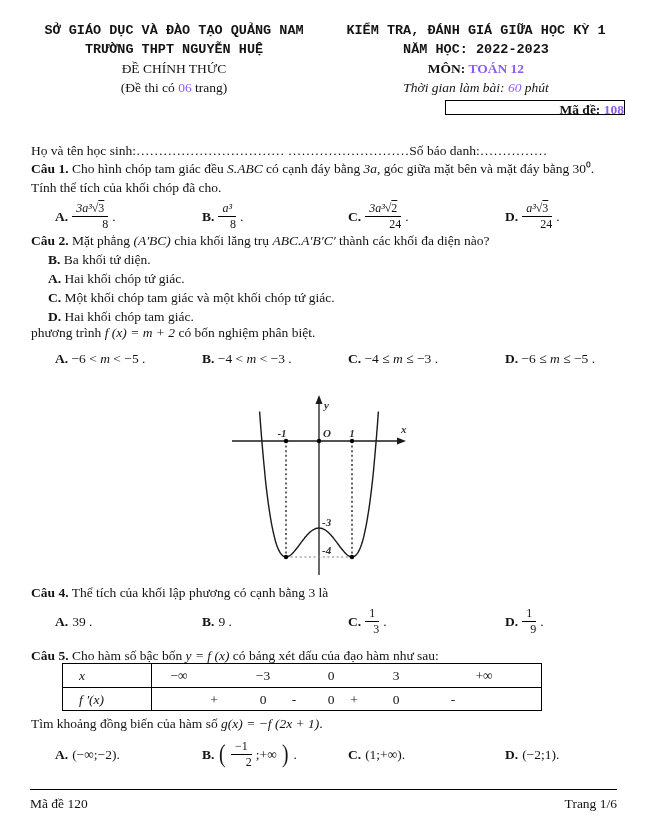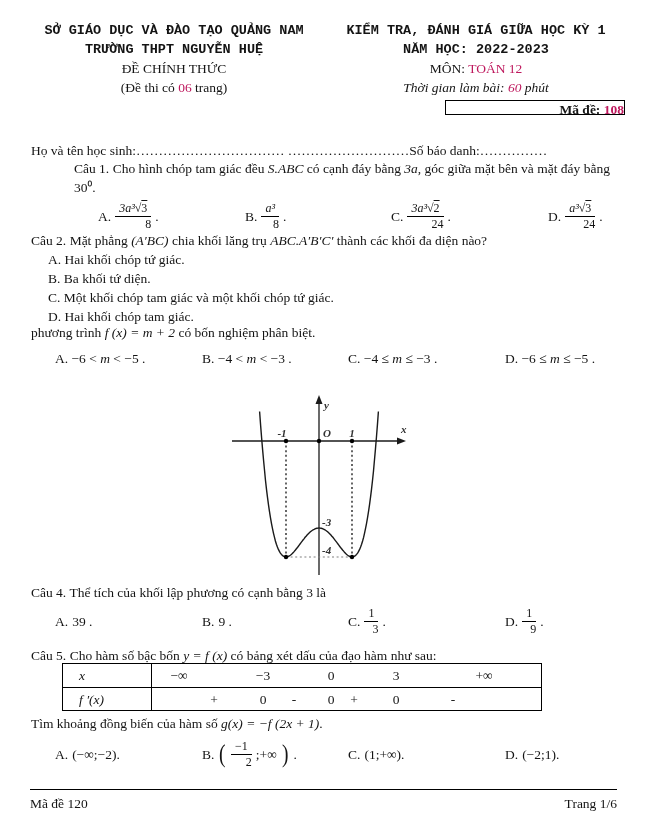--- a/index.html
+++ b/index.html
@@ -3,22 +3,22 @@
 <meta charset="utf-8">
 <style>
   * { margin:0; padding:0; box-sizing:border-box; }
   html,body { background:#888; }
   .page {
     position:relative; width:647px; height:838px; margin:0 auto;
     background:#ffffff; color:#141414;
     font-family:"Liberation Serif", serif; font-size:13.5px; line-height:19px;
     overflow:hidden;
   }
-  b { font-weight:normal; }
-  .red { color:#be185d; }
+  b { font-weight:bold; }
+  .red { color:#8b5cf6; }
   .math { font-style:italic; font-family:"Liberation Serif", serif; }
   .abs { position:absolute; left:0; right:0; }
   .pad { padding-left:31px; padding-right:30px; }
 
   
   .hdr-left  { position:absolute; left:28px;  top:21px; width:292px; text-align:center; }
   .hdr-right { position:absolute; left:330px; top:21px; width:292px; text-align:center; }
   .hdr-left .l1, .hdr-left .l2, .hdr-right .l1, .hdr-right .l2 { font-weight:bold;font-family:Liberation Mono, monospace; }
   .hdr-right .l4 { font-style:italic; }
   .code-box {
@@ -87,22 +87,23 @@
   </div>
 
   <div class="code-box">
     <span>Mã đề: </span><span class="red">108</span>
   </div>
 
   <div class="student">
     <span>Họ và tên học sinh:</span><span>…………………………… ………………………</span><span>Số báo danh:</span><span>……………</span>
   </div>
 
-  <div class="abs" style="top:159px;padding-left:43px;">
+  <div class="abs" style="top:159px;">
     <p class="pad"><b>Câu 1.</b><span> Cho hình chóp tam giác đều </span><span class="math">S.ABC</span><span> có cạnh đáy bằng </span><span class="math">3a</span><span>, góc giữa mặt bên và mặt đáy bằng </span><span>30⁰</span><span>.</span></p>
+    <p class="pad">Tính thể tích của khối chóp đã cho.</p>
     <div class="optrow tall">
       <span class="opt oA">
           <b>A.</b>
           <span class="frac">
             <span class="num"><span class="math">3a³</span><span>√</span><span class="rval">3</span></span>
             <span class="den">8</span>
           </span>
           <span>.</span>
         </span>
       <span class="opt oB">
@@ -128,22 +129,22 @@
             <span class="den">24</span>
           </span>
           <span>.</span>
         </span>
     </div>
   </div>
 
   <div class="abs" style="top:231px;">
     <p class="pad"><b>Câu 2.</b><span> Mặt phẳng </span><span class="math">(A′BC)</span><span> chia khối lăng trụ </span><span class="math">ABC.A′B′C′</span><span> thành các khối đa diện nào?</span></p>
     <div class="stack">
+      <p><b>B.</b><span> Ba khối tứ diện.</span></p>
       <p><b>A.</b><span> Hai khối chóp tứ giác.</span></p>
-      <p><b>B.</b><span> Ba khối tứ diện.</span></p>
       <p><b>C.</b><span> Một khối chóp tam giác và một khối chóp tứ giác.</span></p>
       <p><b>D.</b><span> Hai khối chóp tam giác.</span></p>
     </div>
   </div>
 
   <div class="abs" style="top:318px;">
     <p class="pad" style="margin-top:5px;"><span>phương trình </span><span class="math">f (x) = m + 2</span><span> có bốn nghiệm phân biệt.</span></p>
     <div class="optrow" style="margin-top:7px;">
       <span class="opt oA"><b>A.</b> <span>−6 &lt; </span><span class="math">m</span><span> &lt; −5 .</span></span>
       <span class="opt oB"><b>B.</b> <span>−4 &lt; </span><span class="math">m</span><span> &lt; −3 .</span></span>

